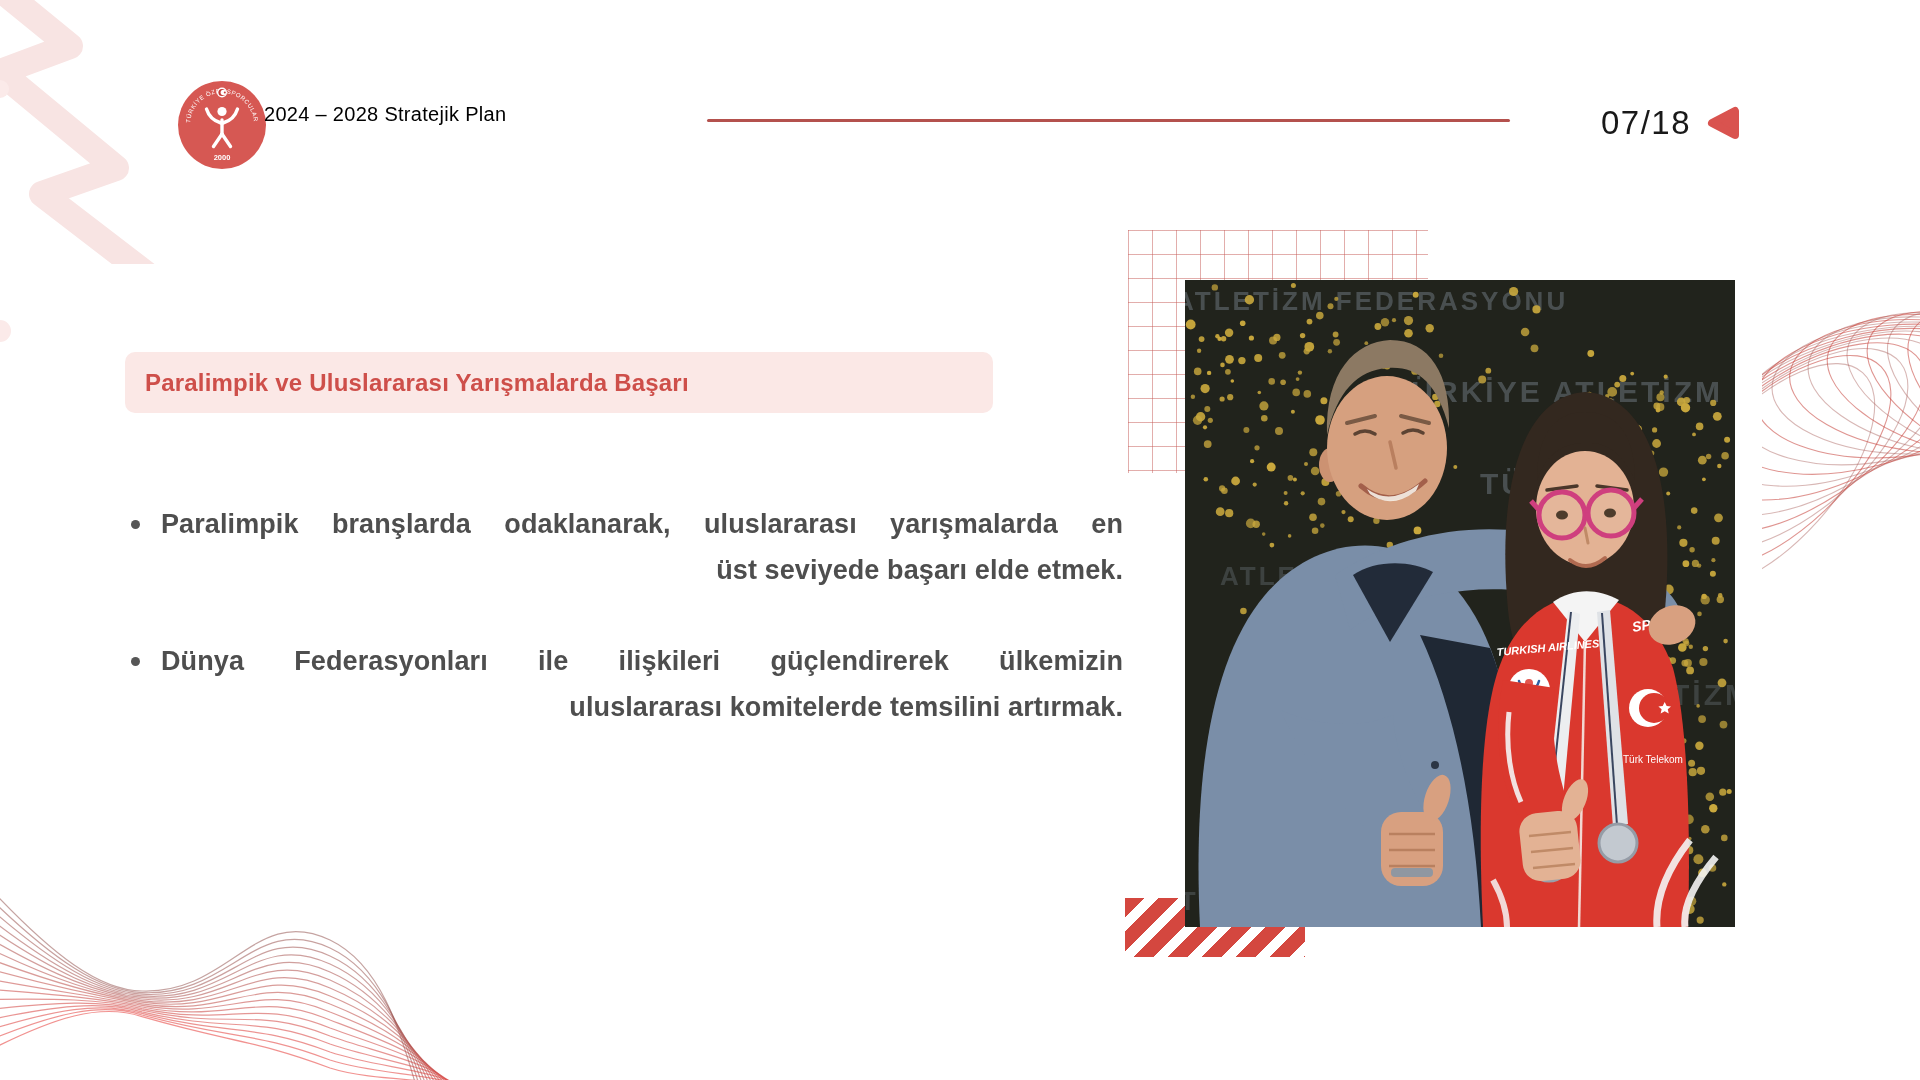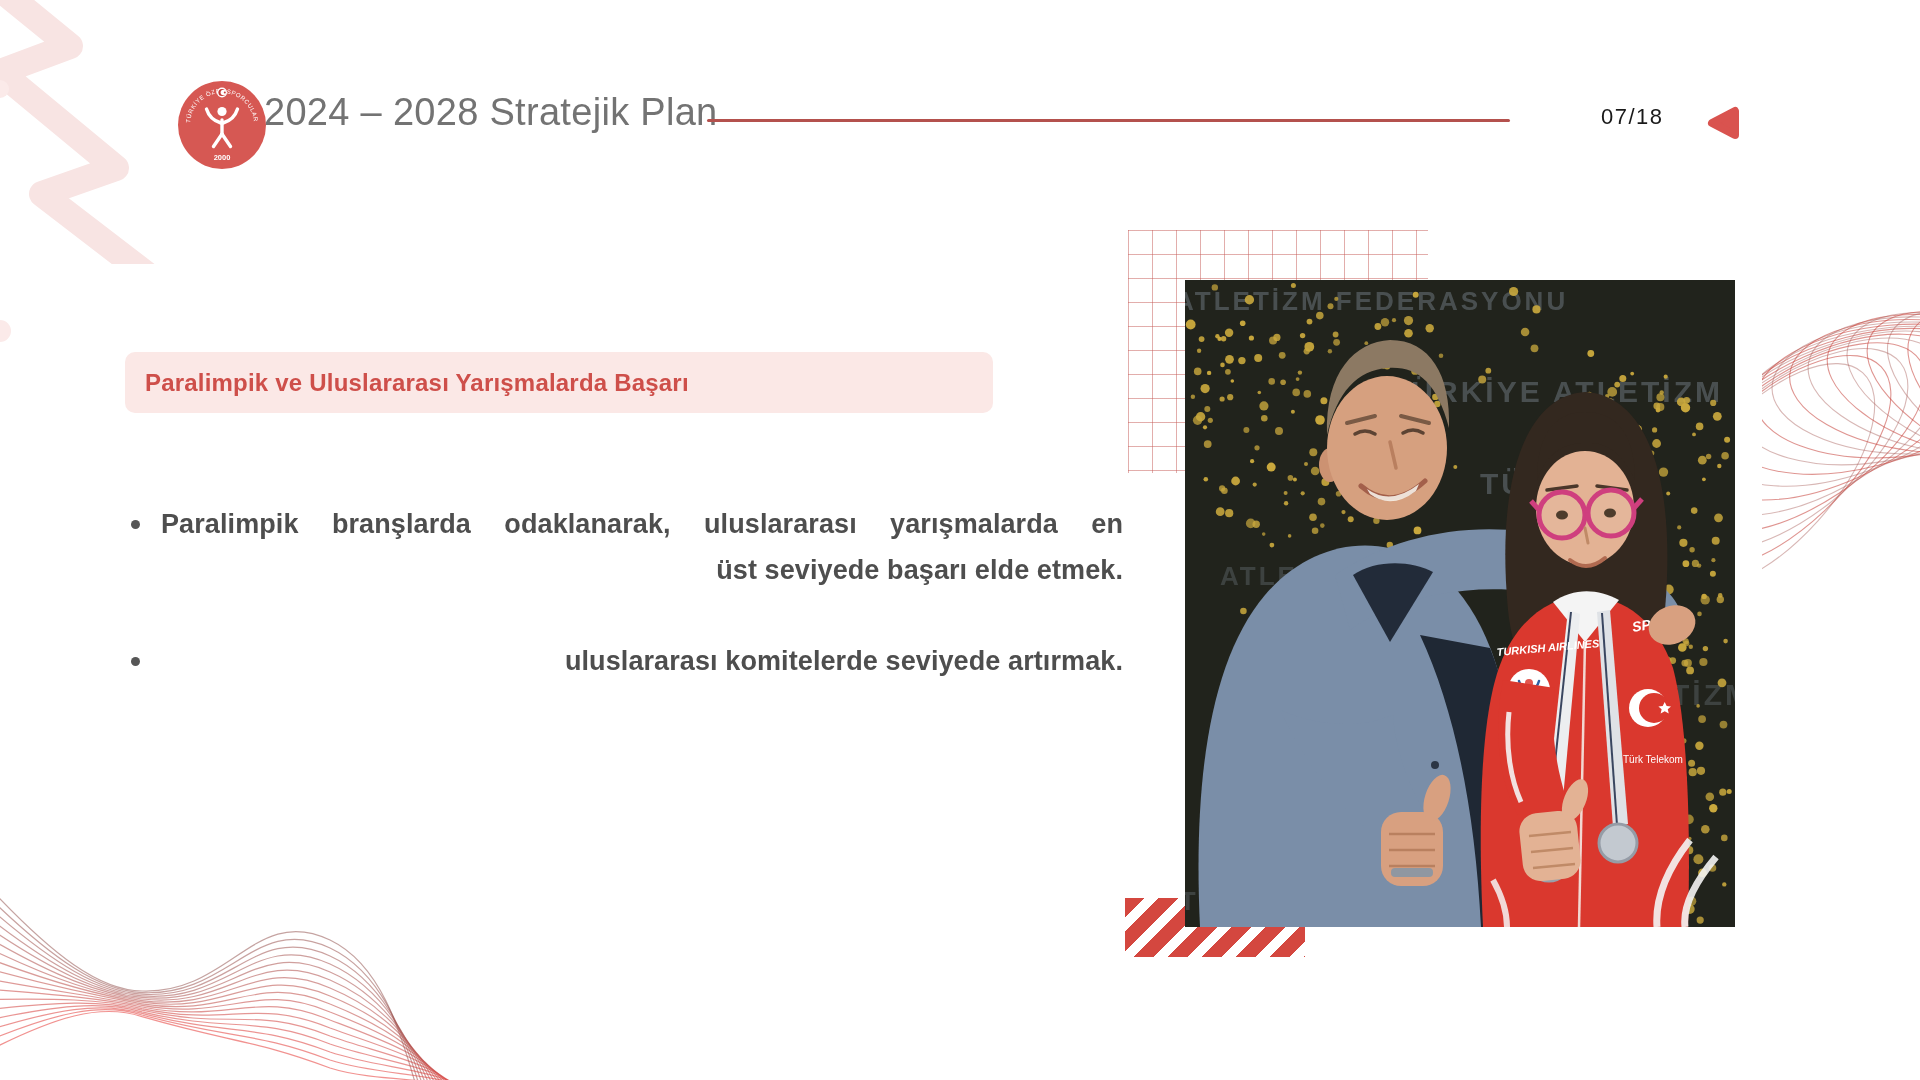--- a/index.html
+++ b/index.html
@@ -10,23 +10,23 @@
   .abs{position:absolute;}
   
   #squiggle{left:-18px;top:-26px;width:210px;height:290px;}
   .corner-dot{border-radius:50%;background:#fbeae9;}
   #corner-dot-1{left:-9px;top:80px;width:18px;height:18px;}
   #corner-dot-2{left:-11px;top:320px;width:22px;height:22px;}
   #right-waves{right:0;top:158px;width:158px;height:512px;}
   #bottom-waves{left:0;top:878px;width:470px;height:202px;}
   
   #logo{left:177px;top:80px;width:90px;height:90px;}
-  #header-title{left:264px;top:91px;font-size:38px;color:#737373;letter-spacing:.3px;white-space:nowrap;}
+  #header-title{left:264px;top:103px;font-size:20px;color:#000000;letter-spacing:.3px;white-space:nowrap;}
   #header-line{left:707px;top:119px;width:803px;height:3px;background:#b4514d;border-radius:2px;}
-  #page-number{left:1601px;top:104px;font-size:22px;font-weight:500;color:#191919;letter-spacing:1.5px;}
+  #page-number{left:1601px;top:104px;font-size:33px;font-weight:500;color:#191919;letter-spacing:1.5px;}
   #page-arrow{left:1704px;top:106px;width:40px;height:34px;}
   
   #title-pill{
     left:125px;top:352px;width:868px;height:61px;border-radius:10px;
     background:#fbe8e6;display:flex;align-items:center;padding:0 20px;box-sizing:border-box;
   }
   #title-pill .t{font-size:24px;font-weight:bold;color:#ce4f4a;letter-spacing:.2px;white-space:nowrap;}
   
   #bullets{left:131px;top:501px;width:992px;}
   .bullet{display:flex;margin-bottom:45px;}
@@ -143,21 +143,22 @@
   <div class="bullet">
     <span class="dot"></span>
     <div class="lines">
       <div class="bl just">Paralimpik branşlarda odaklanarak, uluslararası yarışmalarda en</div>
       <div class="bl">üst seviyede başarı elde etmek.</div>
     </div>
   </div>
   <div class="bullet">
     <span class="dot"></span>
     <div class="lines">
-      <div class="bl">uluslararası komitelerde seviyede artırmak.</div>
+      <div class="bl just">Dünya Federasyonları ile ilişkileri güçlendirerek ülkemizin</div>
+      <div class="bl">uluslararası komitelerde temsilini artırmak.</div>
     </div>
   </div>
 </div>
 
 <div id="grid-deco" class="abs"></div>
 <div id="stripes-deco" class="abs"></div>
 
 <svg id="photo" class="abs" viewBox="0 0 550 647">
   <rect x="0" y="0" width="550" height="647" fill="#21231c"></rect>
 

